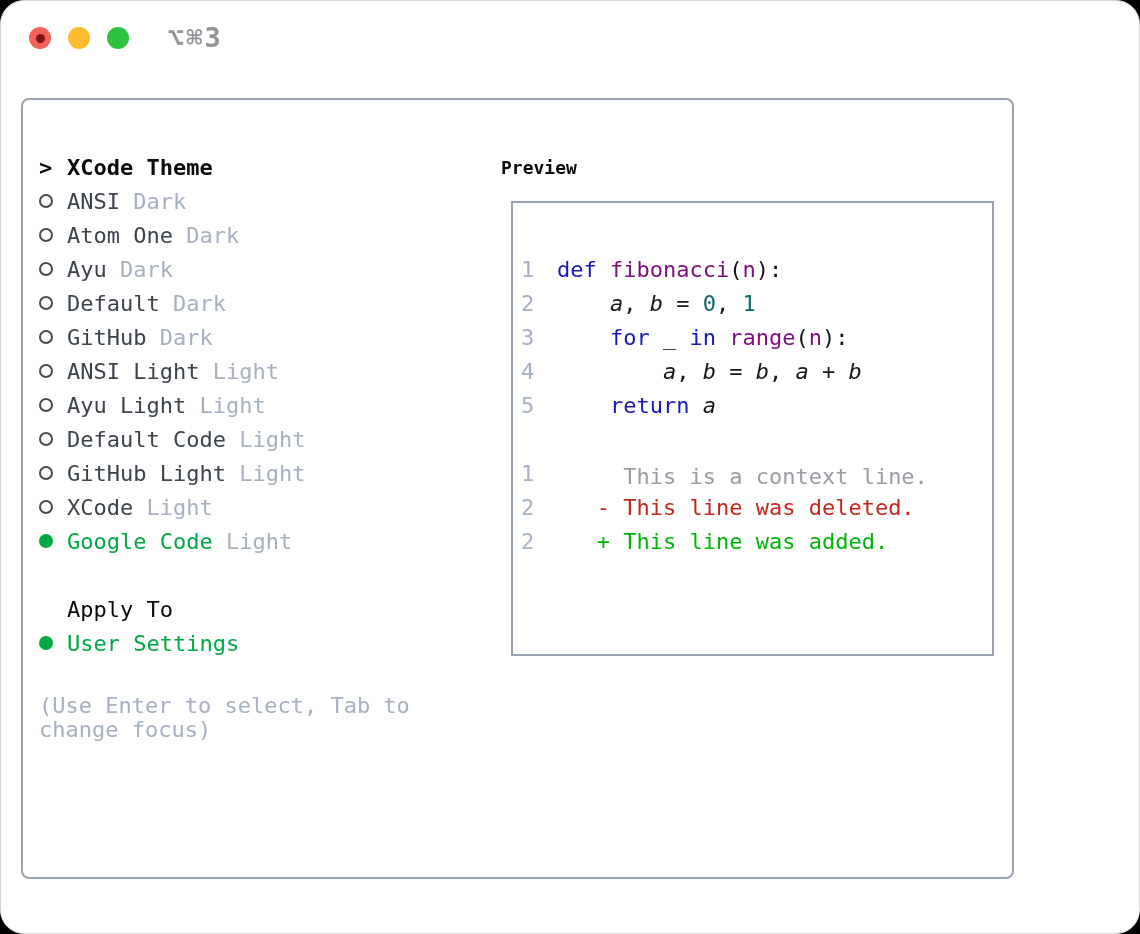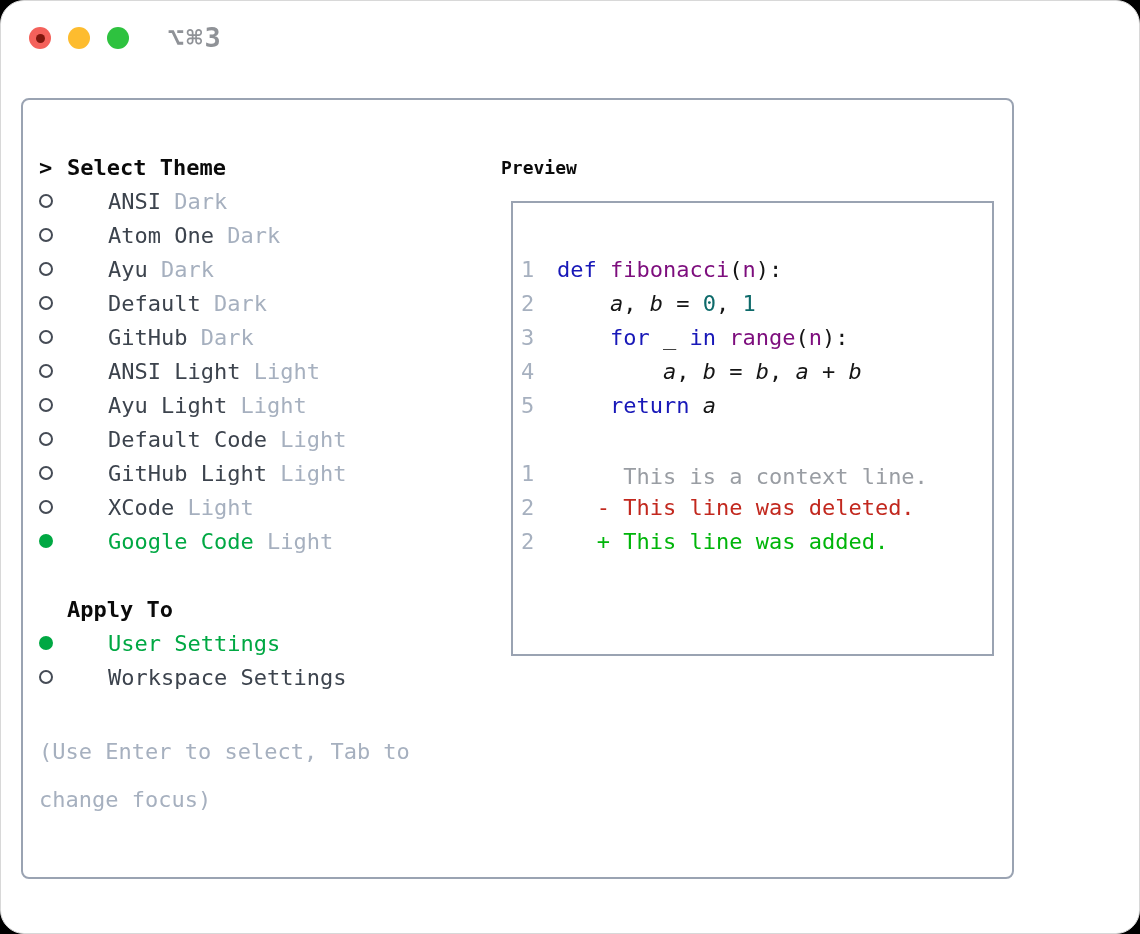--- a/index.html
+++ b/index.html
@@ -29,30 +29,30 @@
     position:absolute;left:20px;top:97px;width:989px;height:777px;
     border:2px solid var(--panel_border);border-radius:8px;background:#fff;
   }
   
   .left-col{position:absolute;left:16px;top:50px;width:450px;}
   .row{height:34px;display:flex;align-items:center;font-size:22px;color:var(--list_text);}
   .marker{width:28px;flex:none;display:flex;align-items:center;}
   .cursor{font-weight:bold;color:var(--heading);}
   .circle{box-sizing:border-box;width:14px;height:14px;border:2px solid #454b55;border-radius:50%;}
   .circle.filled{background:var(--accent_green);border-color:var(--accent_green);}
-  .label{white-space:pre;margin-left:41px;}
+  .label{white-space:pre;}
   .t-name{color:var(--list_text);}
   .theme-row.sel .t-name{color:var(--accent_green);}
   .t-variant{color:var(--muted);}
   .title-row .title-text{font-weight:bold;color:var(--heading);}
-  .section-row span.sec{color:var(--heading);font-weight:bold;}
+  .section-row span.sec{color:var(--heading);}
   .apply-row.sel .label{color:var(--accent_green);}
   .blank{height:34px;}
   .help{
-    width:432px;font-size:22px;line-height:48px;color:var(--muted);
+    width:432px;font-size:22px;line-height:24px;color:var(--muted);
     white-space:normal;word-wrap:break-word;
   }
   
   .preview-title{
     position:absolute;left:478px;top:50px;height:34px;display:flex;align-items:center;
     font-size:18px;font-weight:bold;color:var(--heading);
   }
   .preview-box{
     position:absolute;left:488px;top:101px;width:471px;height:402px;
     border:2px solid var(--panel_border);background:#fff;
@@ -83,21 +83,21 @@
     <span class="win-title">⌥⌘3</span>
   </div>
 
   <div class="panel">
 
     <div class="left-col">
       <div class="row title-row">
         <span class="marker">
           <span class="cursor">&gt;</span>
         </span>
-        <span class="title-text">Select Theme</span>
+        <span class="title-text">XCode Theme</span>
       </div>
 
       <div id="theme-list">
           <div class="row theme-row">
             <span class="marker">
               <span class="circle"></span>
             </span>
             <span class="label"><span class="t-name">ANSI</span><span class="t-variant"> Dark</span></span>
           </div>
           <div class="row theme-row">
@@ -168,26 +168,20 @@
         <span class="marker"></span>
         <span class="sec">Apply To</span>
       </div>
 
       <div id="apply-list">
           <div class="row apply-row sel">
             <span class="marker">
               <span class="circle filled"></span>
             </span>
             <span class="label">User Settings</span>
-          </div>
-          <div class="row apply-row">
-            <span class="marker">
-              <span class="circle"></span>
-            </span>
-            <span class="label">Workspace Settings</span>
           </div>
         </div>
 
       <div class="row blank"></div>
 
       <div class="help">(Use Enter to select, Tab to change focus)</div>
     </div>
 
     <div class="preview-title">Preview</div>
 

